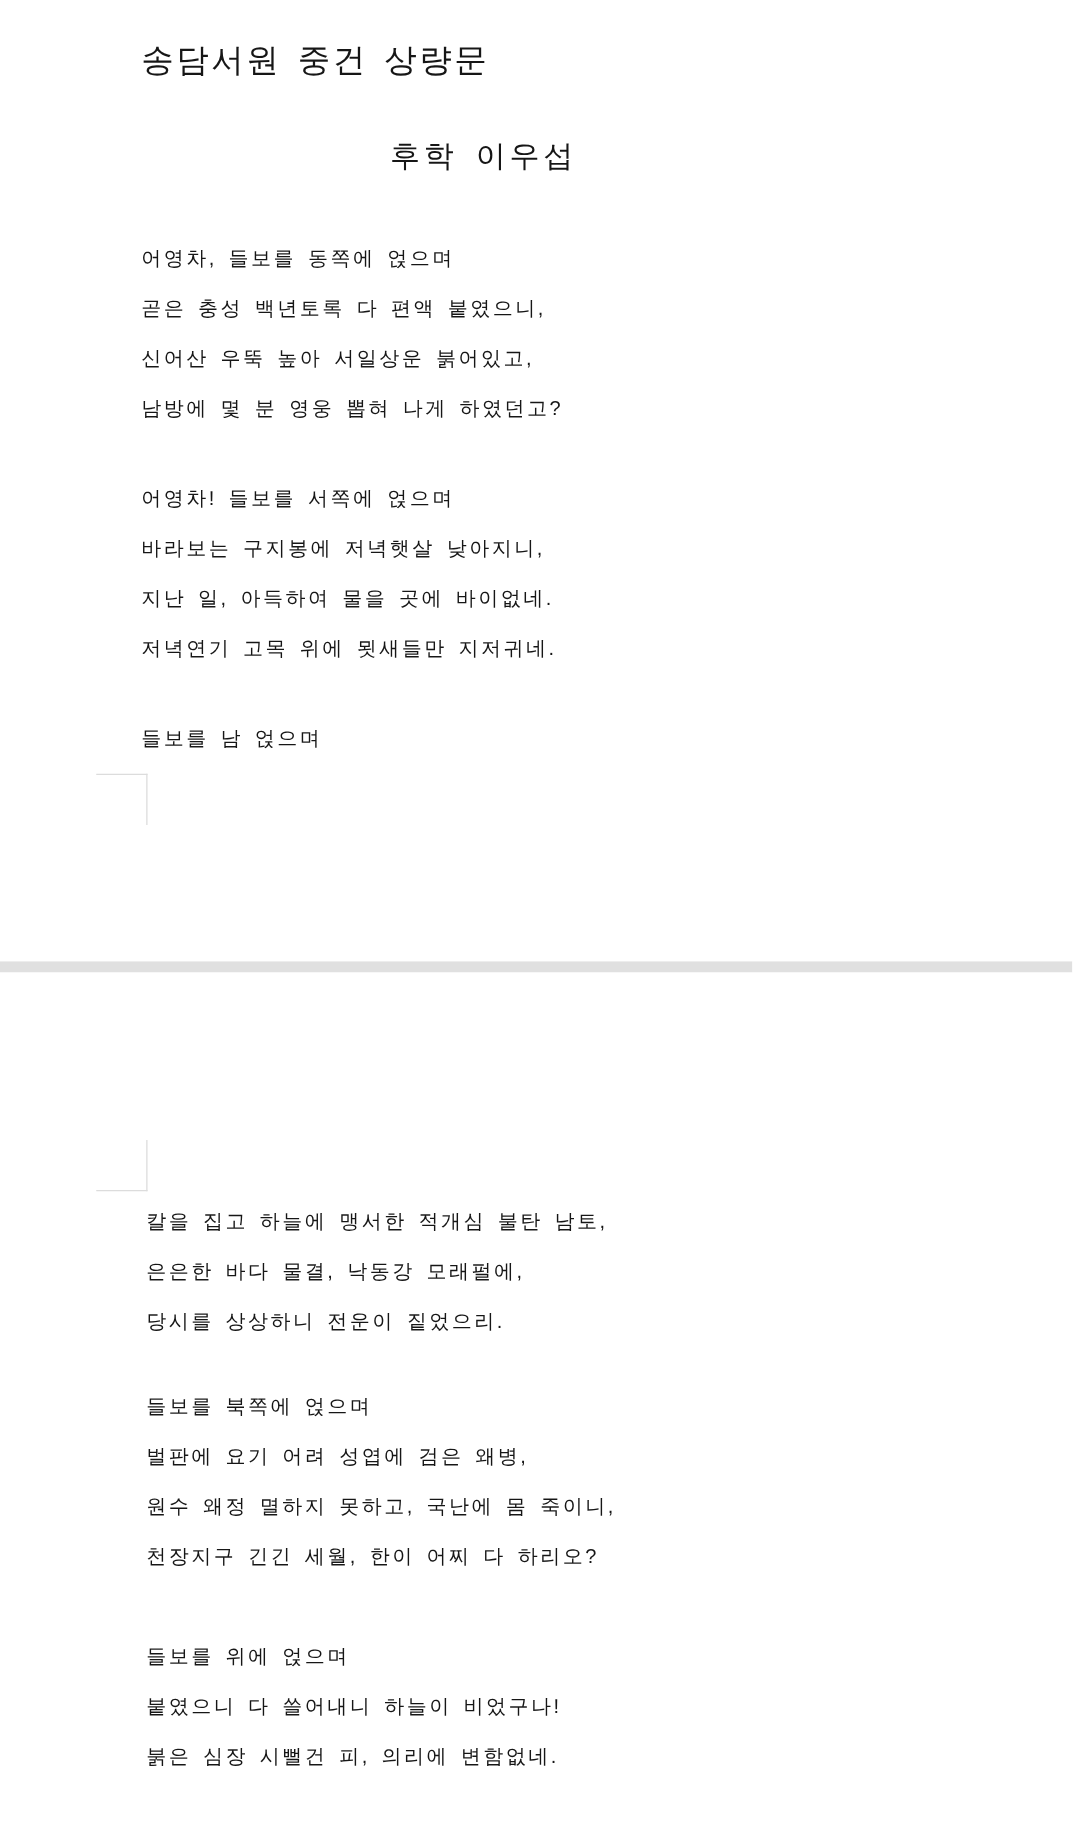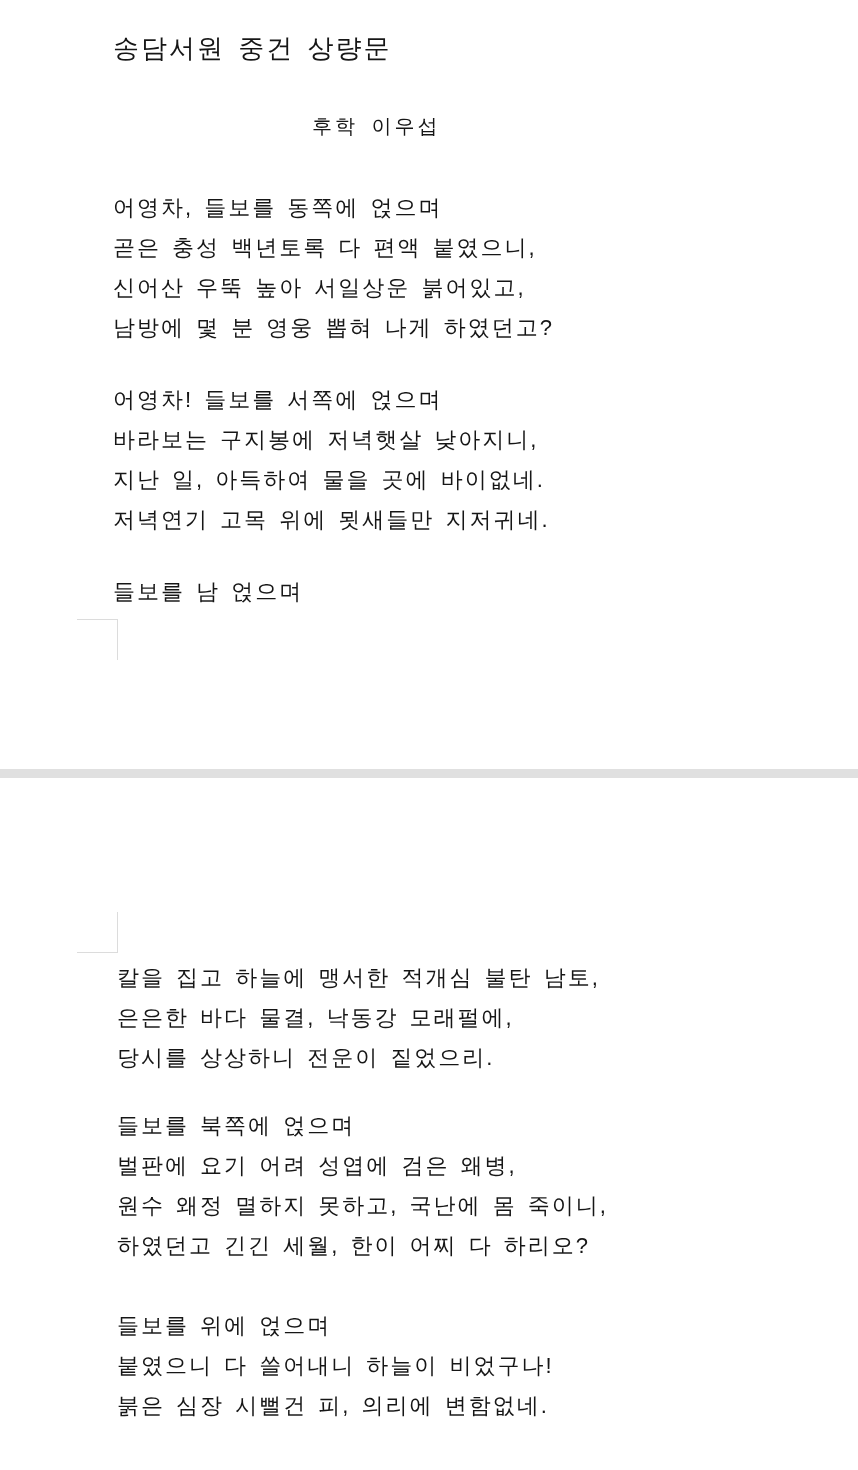--- a/index.html
+++ b/index.html
@@ -37,28 +37,28 @@
   .doc-title {
     font-size: 26px;
     line-height: 44px;
     font-weight: 500;
     letter-spacing: 2px;
     word-spacing: 4px;
   }
   .byline {
     margin-top: 36px;
     margin-left: 199px;
-    font-size: 20px;
+    font-size: 24px;
     line-height: 40px;
     letter-spacing: 3px;
     word-spacing: 5px;
   }
   .stanza { }
   .line {
-    font-size: 22px;
+    font-size: 16px;
     line-height: 40px;
     letter-spacing: 2px;
     word-spacing: 3px;
     white-space: nowrap;
   }
   .page-1 .stanza-1 { margin-top: 42px; }
   .page-1 .stanza-2 { margin-top: 32px; }
   .page-1 .stanza-3 { margin-top: 32px; }
   .page-2 .stanza-2 { margin-top: 28px; }
   .page-2 .stanza-3 { margin-top: 40px; }
@@ -124,21 +124,21 @@
     <div class="stanza stanza-1">
       <div class="line">칼을 집고 하늘에 맹서한 적개심 불탄 남토,</div>
       <div class="line">은은한 바다 물결, 낙동강 모래펄에,</div>
       <div class="line">당시를 상상하니 전운이 짙었으리.</div>
     </div>
 
     <div class="stanza stanza-2">
       <div class="line">들보를 북쪽에 얹으며</div>
       <div class="line">벌판에 요기 어려 성엽에 검은 왜병,</div>
       <div class="line">원수 왜정 멸하지 못하고, 국난에 몸 죽이니,</div>
-      <div class="line">하였던고 긴긴 세월, 한이 어찌 다 하리오?</div>
+      <div class="line">천장지구 긴긴 세월, 한이 어찌 다 하리오?</div>
     </div>
 
     <div class="stanza stanza-3">
       <div class="line">들보를 위에 얹으며</div>
       <div class="line">붙였으니 다 쓸어내니 하늘이 비었구나!</div>
       <div class="line">붉은 심장 시뻘건 피, 의리에 변함없네.</div>
     </div>
   </section>
 
 </div>

